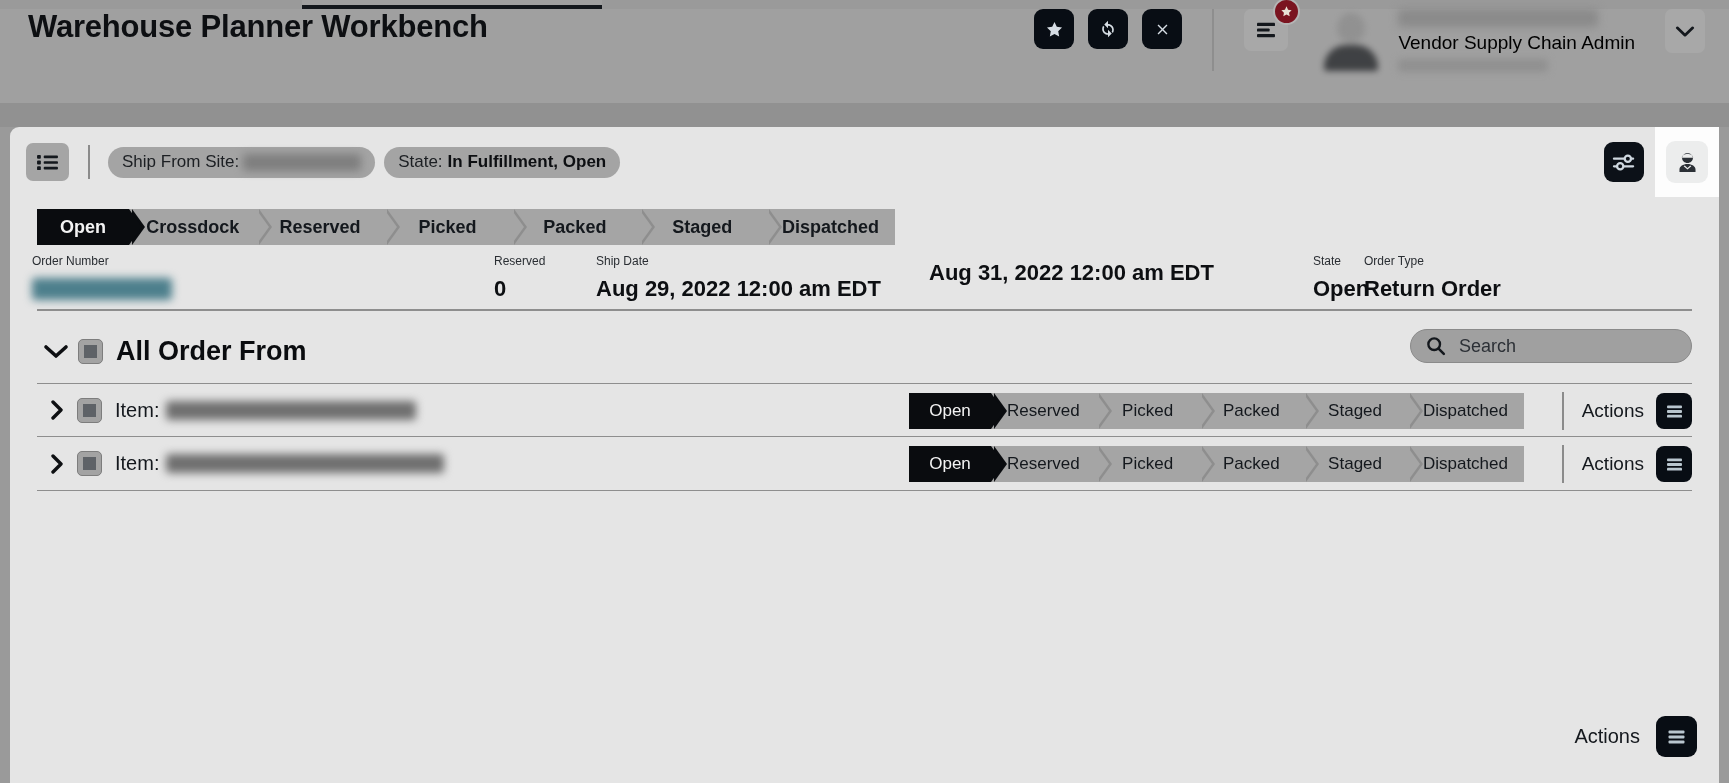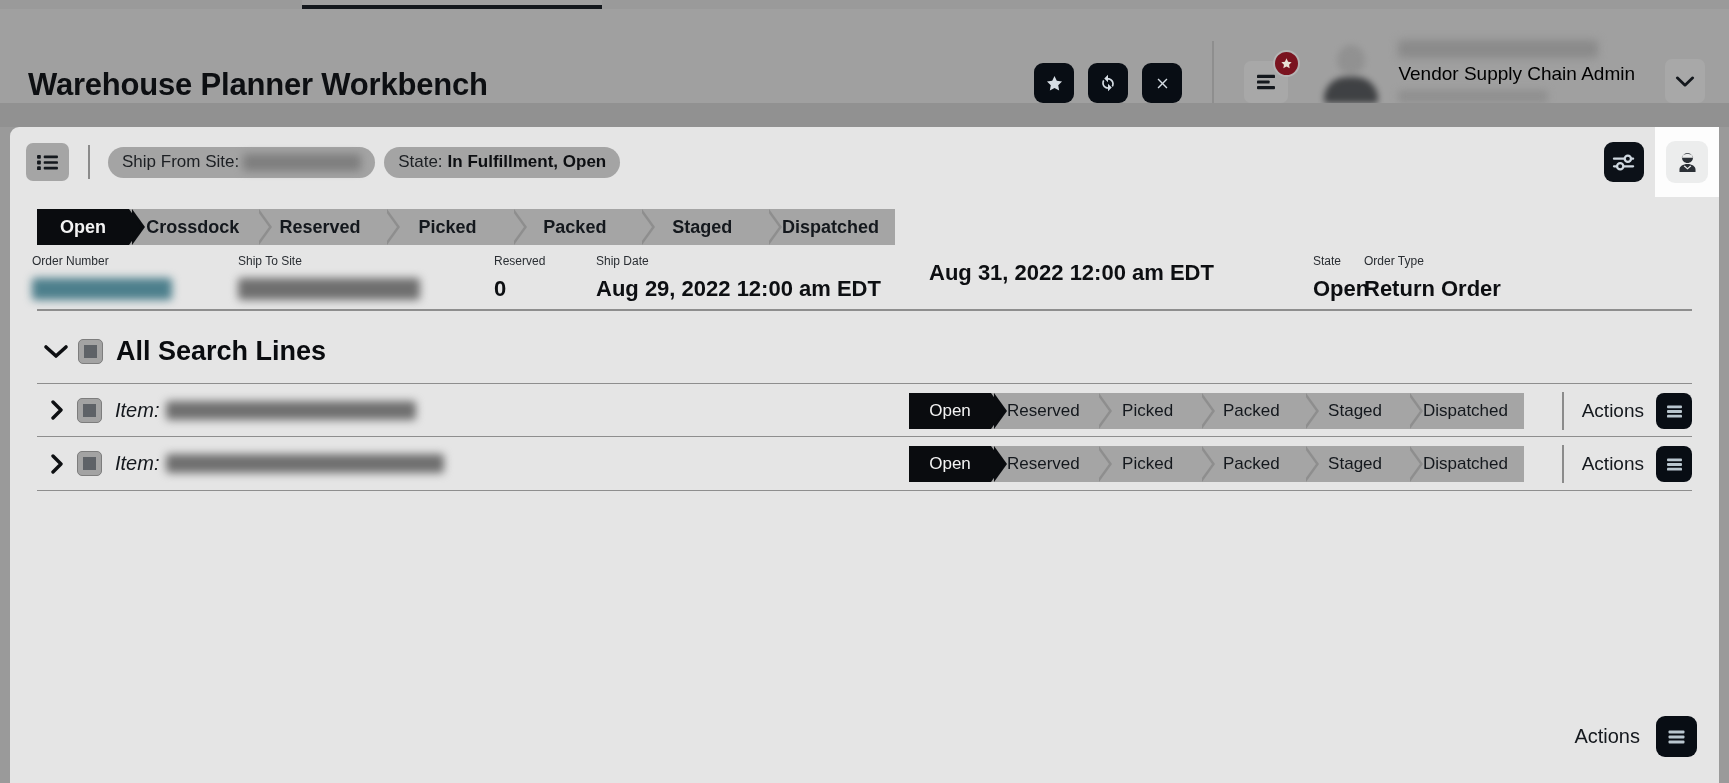--- a/index.html
+++ b/index.html
@@ -15,21 +15,21 @@
   .tabstrip { position:absolute; top:0; left:0; width:1729px; height:9px; background:#9a9a9a; }
   .tabstrip .tab-active {
     position:absolute; left:302px; top:0; width:300px; height:9px;
     background:#a0a0a0; border-bottom:4px solid #14181d;
   }
 
   
   .appbar {
     position:absolute; top:9px; left:0; width:1729px; height:94px;
     background:#a0a0a0;
-    display:flex; align-items:flex-end;
+    display:flex; align-items:flex-start;
   }
   .app-title {
     margin-left:28px; font-size:31px; font-weight:bold; color:#0d0f12;
     letter-spacing:-0.2px; white-space:nowrap;
   }
   .appbar-spacer { flex:1; }
 
   .icon-btn-dark {
     width:40px; height:40px; border-radius:9px; background:#080d14;
     display:flex; align-items:center; justify-content:center;
@@ -168,21 +168,21 @@
 
   
   .lines { position:absolute; left:27px; top:256px; width:1655px; }
   .line-row {
     position:relative; height:54px; display:flex; align-items:center;
     border-bottom:1.5px solid #8e8e8e;
   }
   .line-row:first-child { border-top:1.5px solid #8e8e8e; }
   .row-chev { width:40px; display:flex; align-items:center; justify-content:center; flex:none; }
   .row-chev svg { fill:#0d0f12; }
-  .item-label { font-size:20px; color:#14181d; margin-left:13px; flex:none;font-style:italic; }
+  .item-label { font-size:20px; color:#14181d; margin-left:13px; flex:none; }
   .item-blur { width:250px; height:19px; border-radius:3px; background:#6f6f6f; filter:blur(4.4px); margin-left:7px; }
 
   .row-pipeline { position:absolute; right:168px; top:9px; display:flex; height:36px; width:615px; }
   .row-pipeline .stage { font-size:17px; font-weight:normal; }
   .row-pipeline .stage.active { flex:0 0 82px; font-weight:normal; }
 
   .row-actions { position:absolute; right:0; top:0; height:54px; display:flex; align-items:center; }
   .row-sep { width:2px; height:38px; background:#8b8b8b; margin-right:18px; }
   .actions-label { font-size:19px; color:#14181d; margin-right:12px; white-space:nowrap; }
   .burger-btn {
@@ -316,24 +316,20 @@
       <div class="stage">Packed</div>
       <div class="stage">Staged</div>
       <div class="stage">Dispatched</div>
     </div>
 
     <div class="detail-row">
       <div class="field" style="left:22px">
         <div class="field-label">Order Number</div>
         <div class="field-blur" style="width:140px;background:#4d7f8c"></div>
       </div>
-      <div class="field" style="left:228px">
-        <div class="field-label">Ship To Site</div>
-        <div class="field-blur" style="width:182px;background:#6f6f6f"></div>
-      </div>
       <div class="field" style="left:484px">
         <div class="field-label">Reserved</div>
         <div class="field-value">0</div>
       </div>
       <div class="field" style="left:586px">
         <div class="field-label">Ship Date</div>
         <div class="field-value">Aug 29, 2022 12:00 am EDT</div>
       </div>
       <div class="field" style="left:919px">
         <div class="field-value">Aug 31, 2022 12:00 am EDT</div>
@@ -352,22 +348,29 @@
 
     <div class="section-hdr">
       <div class="chev-btn">
         <svg width="26" height="16" viewBox="0 0 26 16">
           <path d="M3 4l10 9 10-9" stroke="#0d0f12" stroke-width="3.6" fill="none" stroke-linecap="round" stroke-linejoin="round"></path>
         </svg>
       </div>
       <div class="cbox">
         <i></i>
       </div>
-      <div class="section-title">All Search Lines</div>
-
+      <div class="section-title">All Order From</div>
+
+      <div class="search-box">
+        <svg width="20" height="20" viewBox="0 0 22 22">
+          <circle cx="9" cy="9" r="6.4" stroke-width="2.6"></circle>
+          <line x1="13.8" y1="13.8" x2="19.6" y2="19.6" stroke-width="2.8" stroke-linecap="round"></line>
+        </svg>
+        <span class="search-ph">Search</span>
+      </div>
     </div>
 
     <div class="lines">
 
       <div class="line-row">
         <div class="row-chev">
           <svg width="14" height="20" viewBox="0 0 14 20">
             <path d="M3 2l8 8-8 8" stroke="#0d0f12" stroke-width="3.4" fill="none" stroke-linecap="round" stroke-linejoin="round"></path>
           </svg>
         </div>

